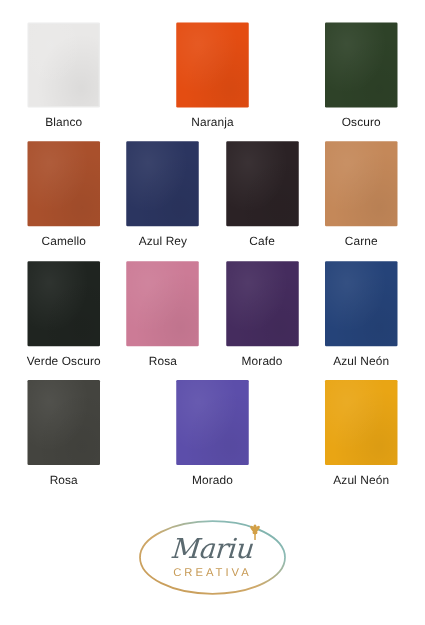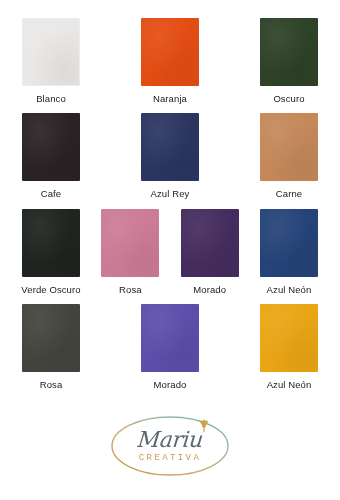--- a/index.html
+++ b/index.html
@@ -103,21 +103,21 @@
     font-size: 22px;
     color: #5b6a70;
     letter-spacing: -0.5px;
     transform: skewX(-6deg);
   }
   .logo-sub {
     margin-top: 3px;
     font-size: 9px;
     letter-spacing: 2.4px;
     color: #c79a55;
-    font-family: Liberation Mono, monospace;
+    font-family: Liberation Sans, sans-serif;
   }
   .logo-flower {
     position: absolute;
     top: 6px;
     right: 22px;
   }
 </style>
 </head>
 <body style="background-color: rgb(255, 255, 255);">
 
@@ -135,26 +135,30 @@
         <div class="swatch-label">Naranja</div>
       </div>
       <div class="swatch-cell">
         <div class="swatch-chip" style="background-color: rgb(46, 66, 40);"></div>
         <div class="swatch-label">Oscuro</div>
       </div>
     </div>
 
     <div class="swatch-row">
       <div class="swatch-cell">
+        <div class="swatch-chip" style="background-color: rgb(169, 80, 44);"></div>
+        <div class="swatch-label">Camello</div>
+      </div>
+      <div class="swatch-cell">
+        <div class="swatch-chip" style="background-color: rgb(43, 53, 96);"></div>
+        <div class="swatch-label">Azul Rey</div>
+      </div>
+      <div class="swatch-cell">
         <div class="swatch-chip" style="background-color: rgb(43, 34, 37);"></div>
         <div class="swatch-label">Cafe</div>
-      </div>
-      <div class="swatch-cell">
-        <div class="swatch-chip" style="background-color: rgb(43, 53, 96);"></div>
-        <div class="swatch-label">Azul Rey</div>
       </div>
       <div class="swatch-cell">
         <div class="swatch-chip" style="background-color: rgb(196, 136, 89);"></div>
         <div class="swatch-label">Carne</div>
       </div>
     </div>
 
     <div class="swatch-row">
       <div class="swatch-cell">
         <div class="swatch-chip" style="background-color: rgb(31, 36, 32);"></div>

